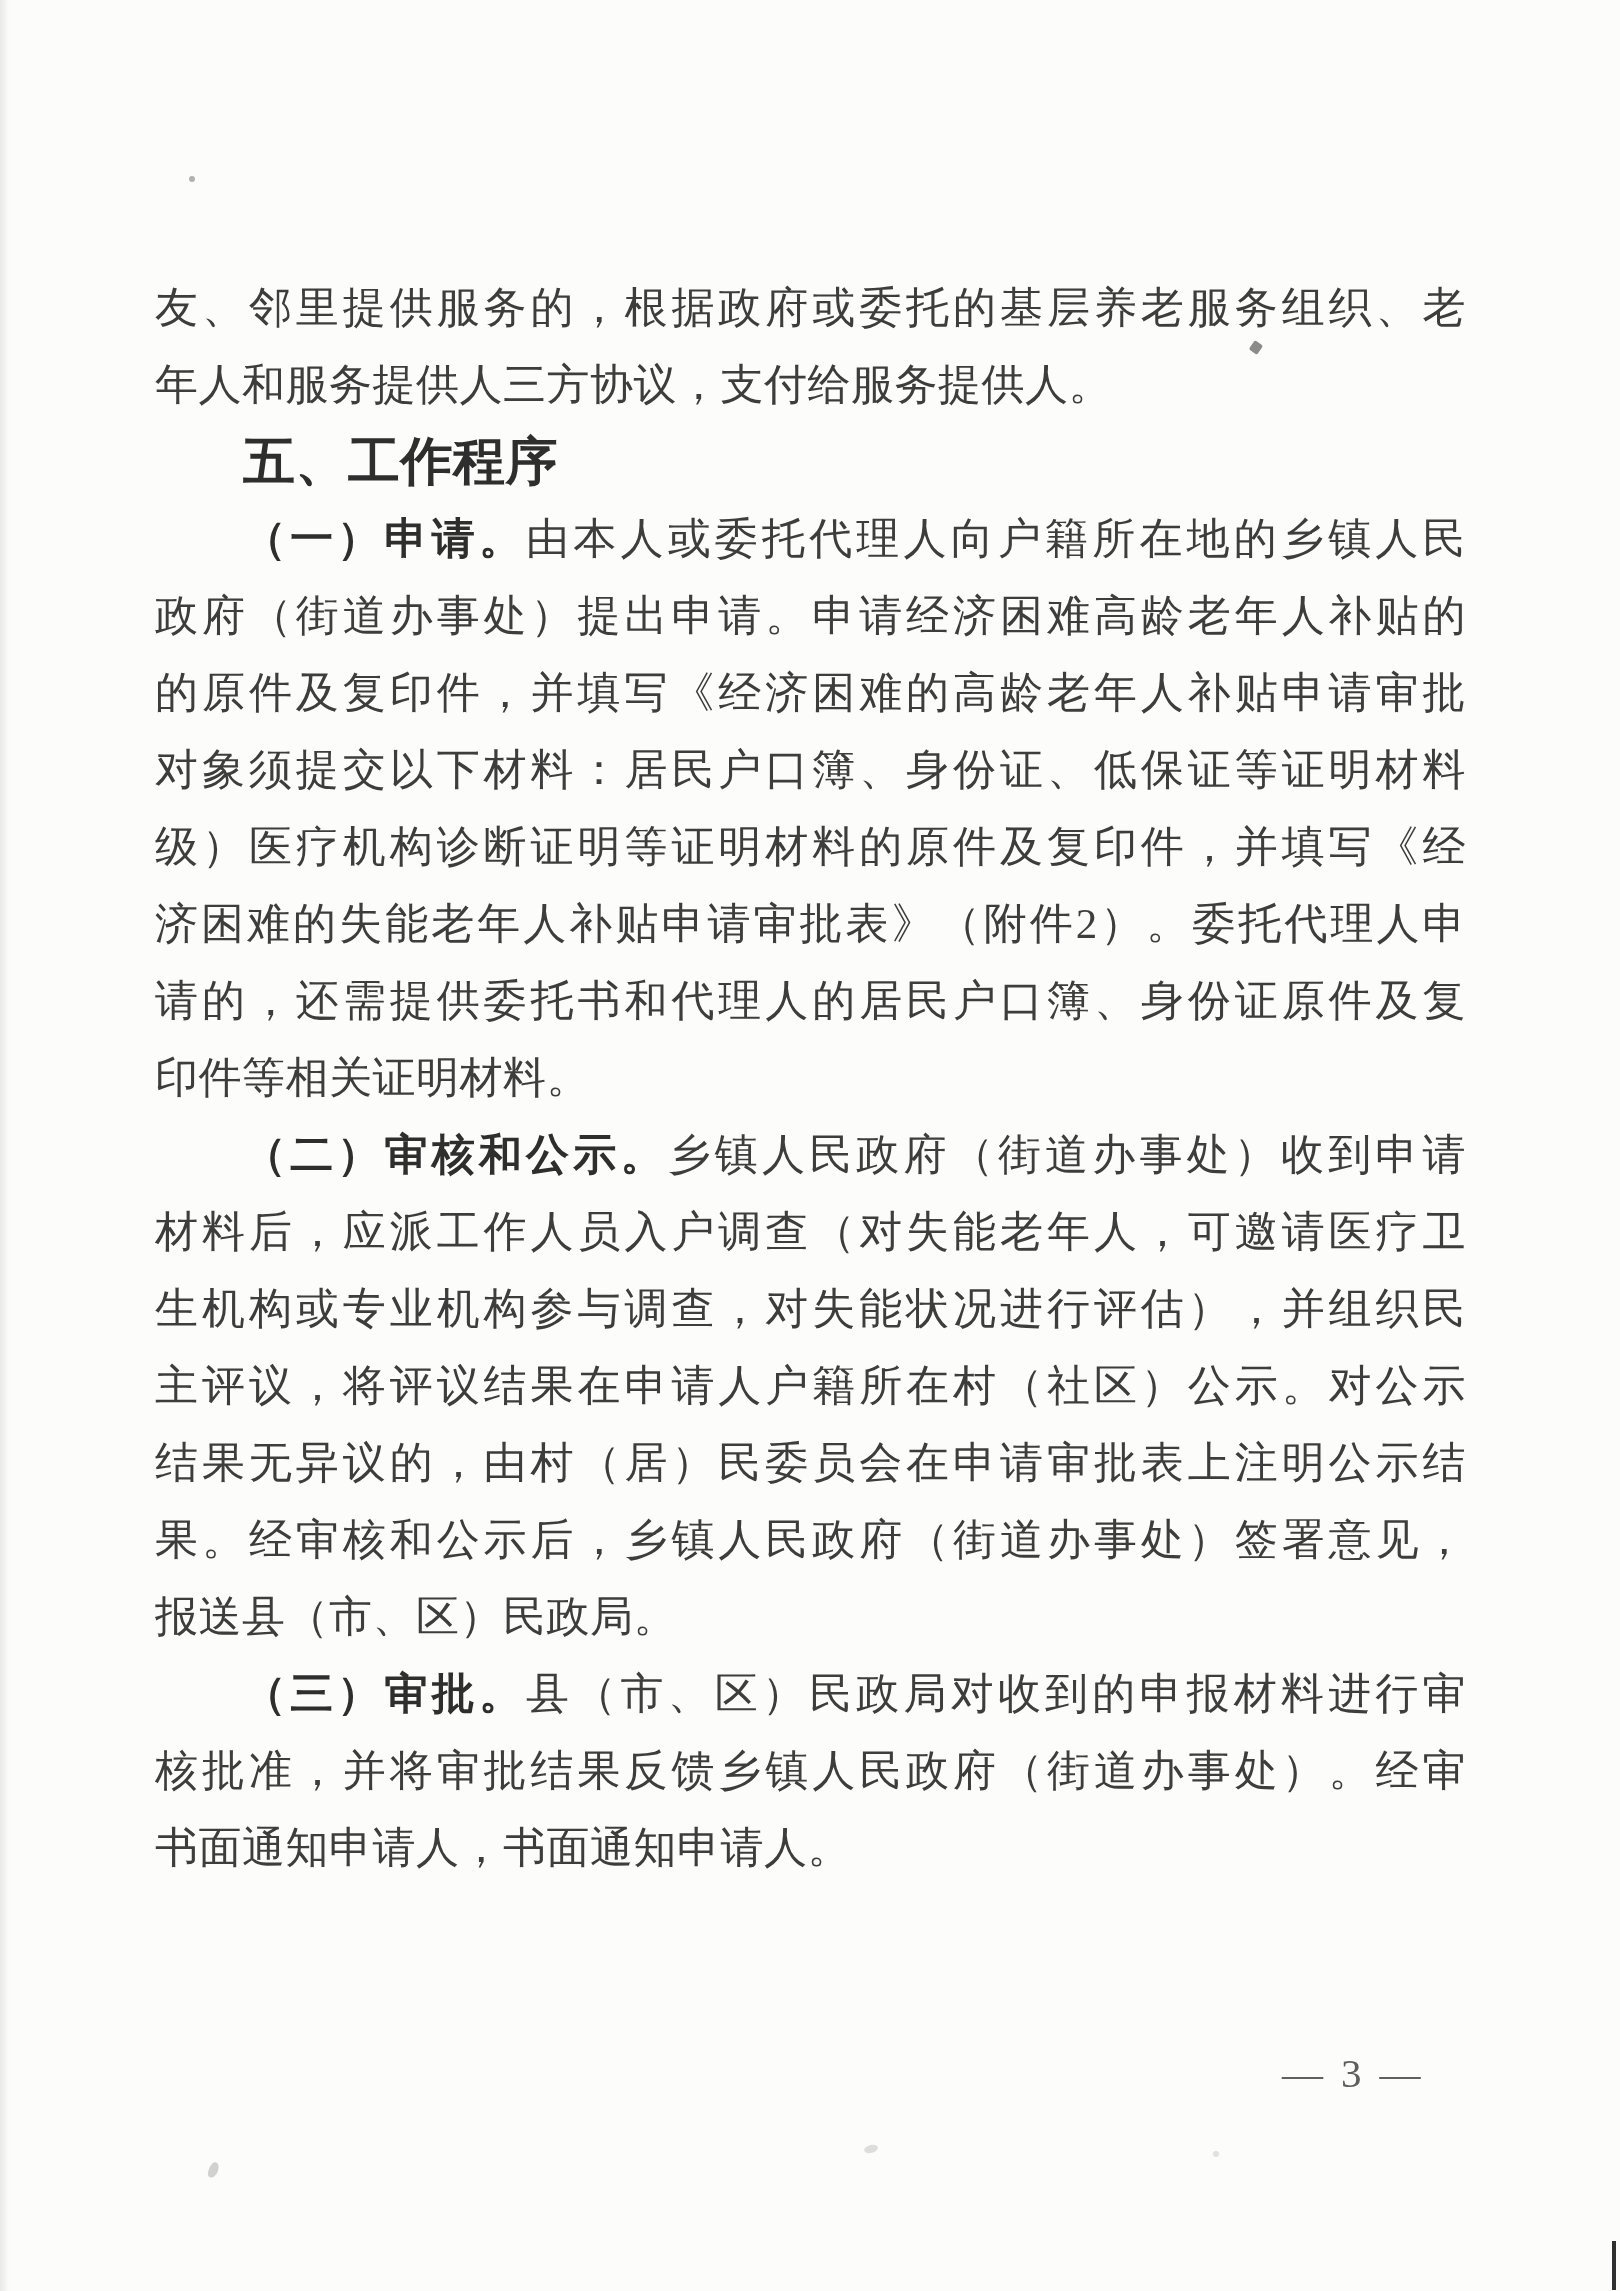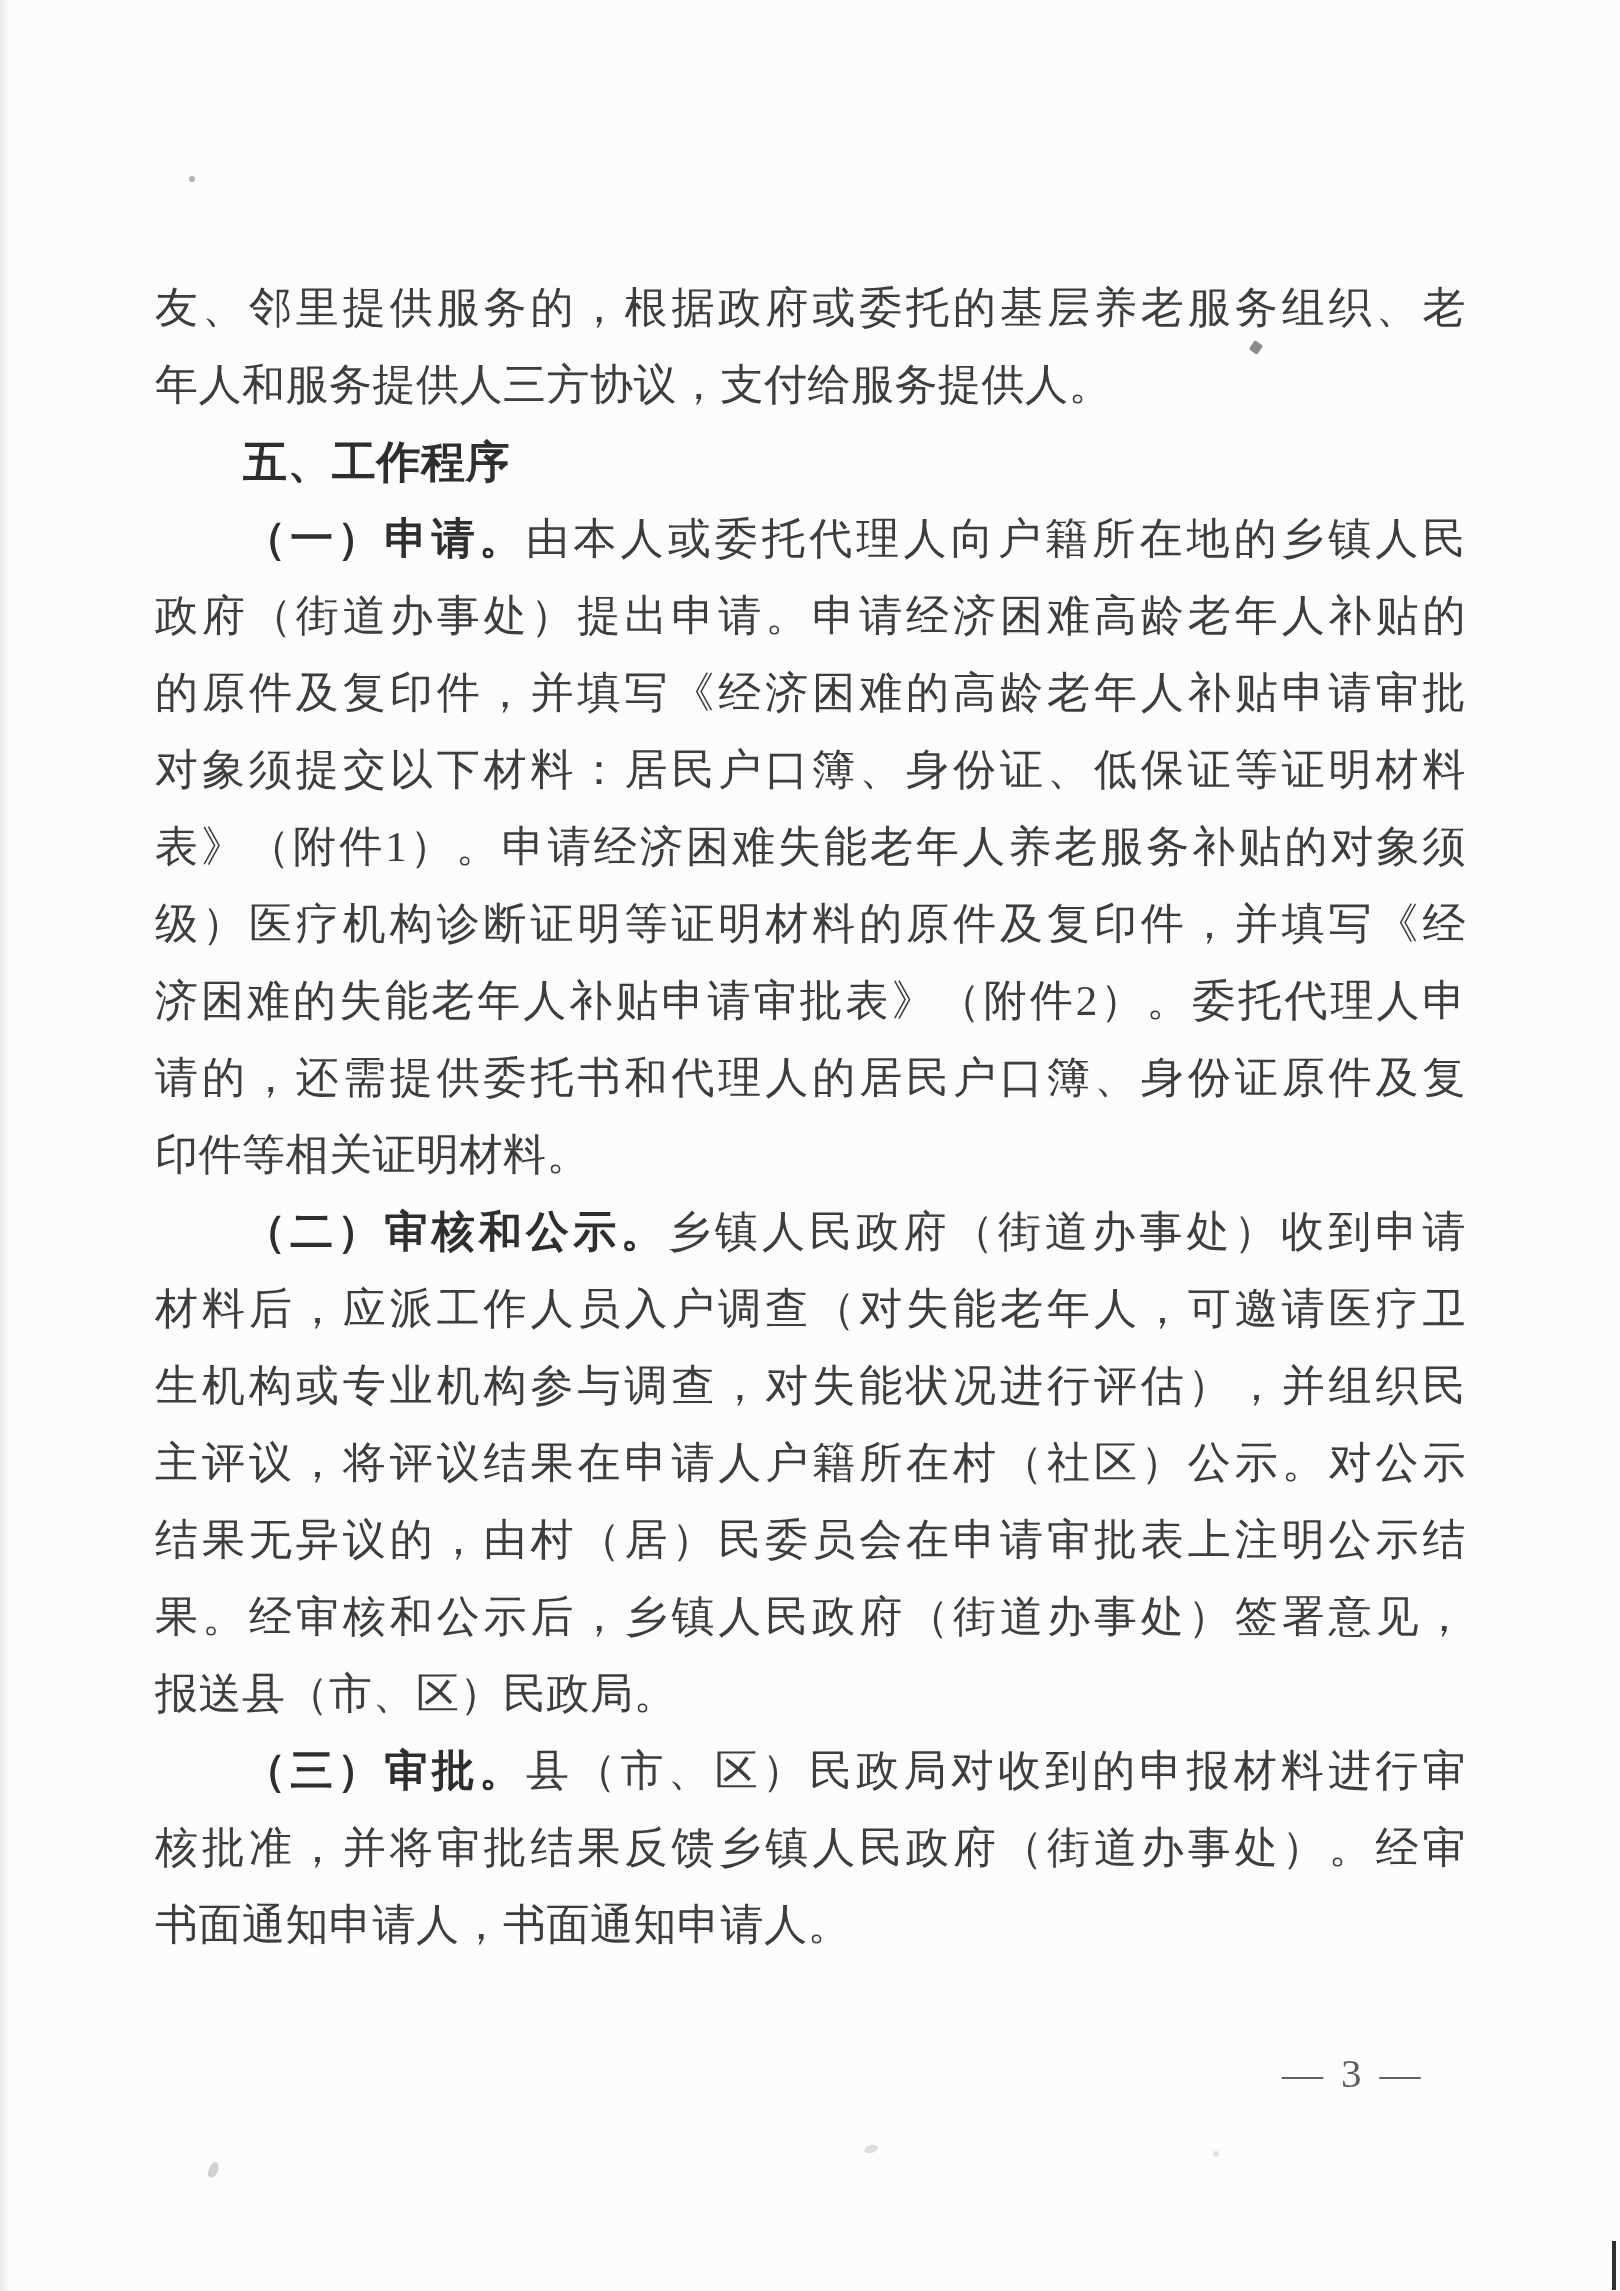--- a/index.html
+++ b/index.html
@@ -43,21 +43,21 @@
   .line.indent { padding-left: 88px; }
   .line .bold-seg {
     font-weight: 700;
     color: #2e2e2e;
     font-family: "Liberation Sans", "DejaVu Sans", sans-serif;
   }
   .line.heading {
     font-weight: 700;
     color: #262626;
     font-family: "Liberation Sans", "DejaVu Sans", sans-serif;
-    font-size: 44px;
+    font-size: 52px;
   }
   .page-number {
     position: absolute;
     left: 1282px; top: 2049px;
     font-size: 41px;
     color: #5f5f5f;
     letter-spacing: 3.9px;
     white-space: nowrap;
   }
   
@@ -75,21 +75,20 @@
 <div class="page">
 
   <div class="text-block">
       <div class="line"><span>友、邻里提供服务的，根据政府或委托的基层养老服务组织、老</span></div>
       <div class="line para-end"><span>年人和服务提供人三方协议，支付给服务提供人。</span></div>
       <div class="line indent para-end heading"><span class="bold-seg">五、工作程序</span></div>
       <div class="line indent"><span class="bold-seg">（一）申请。</span><span>由本人或委托代理人向户籍所在地的乡镇人民</span></div>
       <div class="line"><span>政府（街道办事处）提出申请。申请经济困难高龄老年人补贴的</span></div>
       <div class="line"><span>的原件及复印件，并填写《经济困难的高龄老年人补贴申请审批</span></div>
       <div class="line"><span>对象须提交以下材料：居民户口簿、身份证、低保证等证明材料</span></div>
-      <div class="line"><span>表》（附件1）。申请经济困难失能老年人养老服务补贴的对象须</span></div>
       <div class="line"><span>级）医疗机构诊断证明等证明材料的原件及复印件，并填写《经</span></div>
       <div class="line"><span>济困难的失能老年人补贴申请审批表》（附件2）。委托代理人申</span></div>
       <div class="line"><span>请的，还需提供委托书和代理人的居民户口簿、身份证原件及复</span></div>
       <div class="line para-end"><span>印件等相关证明材料。</span></div>
       <div class="line indent"><span class="bold-seg">（二）审核和公示。</span><span>乡镇人民政府（街道办事处）收到申请</span></div>
       <div class="line"><span>材料后，应派工作人员入户调查（对失能老年人，可邀请医疗卫</span></div>
       <div class="line"><span>生机构或专业机构参与调查，对失能状况进行评估），并组织民</span></div>
       <div class="line"><span>主评议，将评议结果在申请人户籍所在村（社区）公示。对公示</span></div>
       <div class="line"><span>结果无异议的，由村（居）民委员会在申请审批表上注明公示结</span></div>
       <div class="line"><span>果。经审核和公示后，乡镇人民政府（街道办事处）签署意见，</span></div>

